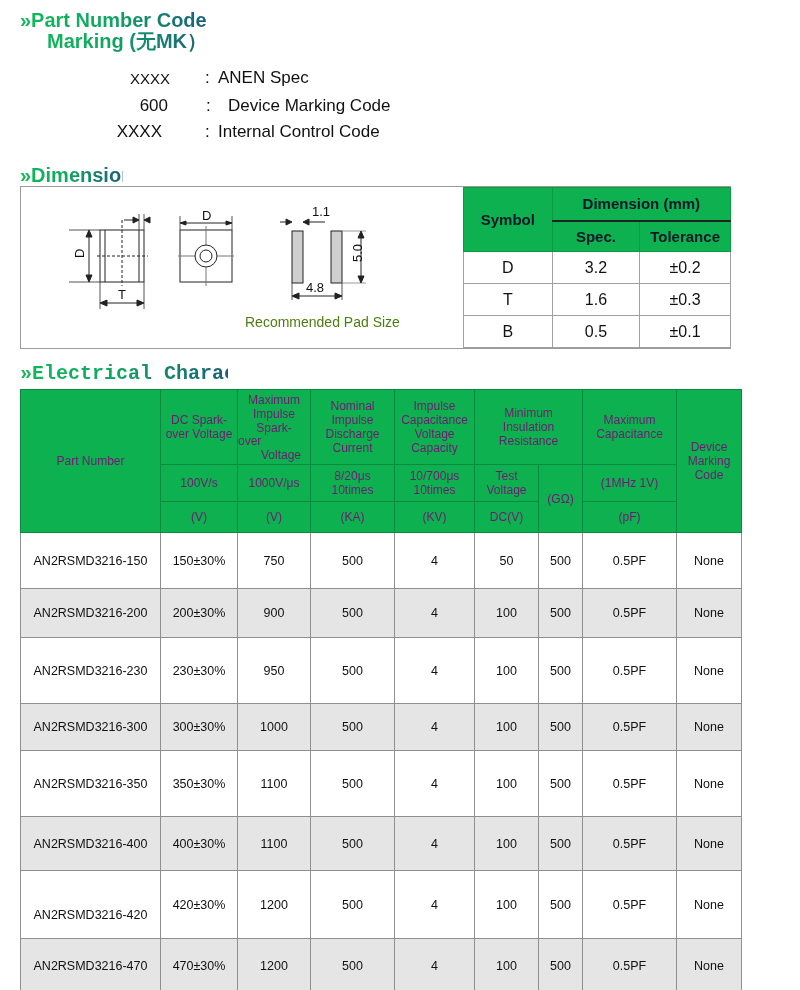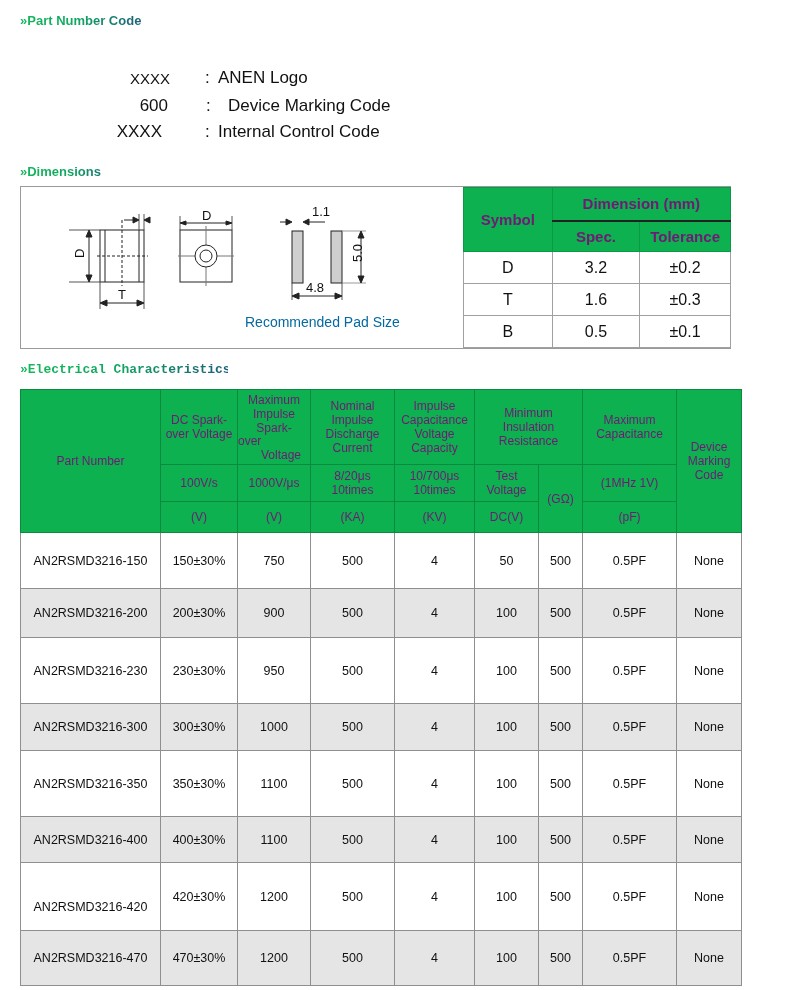--- a/index.html
+++ b/index.html
@@ -2,21 +2,21 @@
 <html><head>
 <meta charset="utf-8">
 <style>
   * { box-sizing: border-box; margin: 0; padding: 0; }
   html, body { width: 800px; height: 990px; background: #ffffff; overflow: hidden; }
   body { font-family: "Liberation Sans", sans-serif; color: #111; position: relative; }
 
   .heading {
     position: absolute;
     font-weight: bold;
-    font-size: 13px;
+    font-size: 20px;
     background: linear-gradient(90deg, #14b85a 0%, #10a860 45%, #1b5f7c 100%);
     -webkit-background-clip: text;
     background-clip: text;
     color: transparent;
     white-space: nowrap;
   }
   .h-part { left: 20px; top: 10px; line-height: 21px; }
   .h-part .l2 { display: block; padding-left: 27px; }
   .h-dim { left: 20px; top: 164px; width: 103px; }
   .h-elec { left: 20px; top: 362px; width: 208px; font-family: Liberation Mono, monospace; }
@@ -25,26 +25,26 @@
   .mk-row { position: absolute; left: 0; white-space: nowrap; height: 22px; }
   .mk-code { position: absolute; text-align: right; }
   .mk-sep { position: absolute; }
   .mk-desc { position: absolute; }
 
   .dim-box {
     position: absolute; left: 20px; top: 186px; width: 711px; height: 163px;
     border: 1px solid #9a9a9a; border-right: none;
   }
   .dim-svg { position: absolute; left: 20px; top: 186px; }
-  .pad-caption { position: absolute; left: 245px; top: 314px; font-size: 14px; color: #0369a1; }
+  .pad-caption { position: absolute; left: 245px; top: 314px; font-size: 14px; color: #4d7c0f; }
 
   table { border-collapse: collapse; position: absolute; }
   .dim-table { left: 463px; top: 187px; width: 268px; }
   .dim-table td, .dim-table th { border: 1px solid #a0a0a0; text-align: center; font-size: 16px; }
-  .dim-table th { background: #0db14f; color: #701a75; font-weight: bold; font-size: 15px; border-color: #0a9a44; }
+  .dim-table th { background: #0db14f; color: #0f172a; font-weight: bold; font-size: 15px; border-color: #0a9a44; }
   .dim-table th.dim-top { border-bottom: 2px solid #222; }
   .dim-table td { height: 32px; color: #111; }
 
   .elec-table { left: 20px; top: 389px; width: 721px; table-layout: fixed; }
   .elec-table th {
     background: #0db14f; color: #701a75; font-weight: normal; font-size: 12px; line-height: 14px;
     border: 1px solid #0a8a3f; text-align: center; vertical-align: middle; padding: 0 2px;
   }
   .elec-table td {
     border: 1px solid #8f8f8f; text-align: center; font-size: 12.5px; color: #111; vertical-align: middle;
@@ -53,27 +53,28 @@
   .elec-table tr.h1 th { height: 75px; }
   .elec-table tr.h2 th { height: 37px; }
   .elec-table tr.h3 th { height: 31px; }
   .mis-align { text-align: left; display: block; line-height: 13px; }
 </style>
 </head>
 <body>
 
 <div class="heading h-part">
   <span>»Part Number Code</span>
+  <span class="l2">Marking (无MK）</span>
 </div>
 
 <div class="marking">
   <div class="mk-row" style="top:0;">
     <span class="mk-code" style="left:128px; width:42px; font-size:15px; top:2px;">XXXX</span>
     <span class="mk-sep" style="left:205px;">:</span>
-    <span class="mk-desc" style="left:218px;">ANEN Logo</span>
+    <span class="mk-desc" style="left:218px;">ANEN Spec</span>
   </div>
   <div class="mk-row" style="top:28px;">
     <span class="mk-code" style="left:128px; width:40px;">600</span>
     <span class="mk-sep" style="left:206px;">:</span>
     <span class="mk-desc" style="left:228px;">Device Marking Code</span>
   </div>
   <div class="mk-row" style="top:54px;">
     <span class="mk-code" style="left:114px; width:48px;">XXXX</span>
     <span class="mk-sep" style="left:205px;">:</span>
     <span class="mk-desc" style="left:218px;">Internal Control Code</span>
@@ -278,21 +279,21 @@
     <td>AN2RSMD3216-350</td>
     <td>350±30%</td>
     <td>1100</td>
     <td>500</td>
     <td>4</td>
     <td>100</td>
     <td>500</td>
     <td>0.5PF</td>
     <td>None</td>
   </tr>
-  <tr class="alt" style="height:46px;">
+  <tr class="alt" style="height:54px;">
     <td>AN2RSMD3216-400</td>
     <td>400±30%</td>
     <td>1100</td>
     <td>500</td>
     <td>4</td>
     <td>100</td>
     <td>500</td>
     <td>0.5PF</td>
     <td>None</td>
   </tr>

